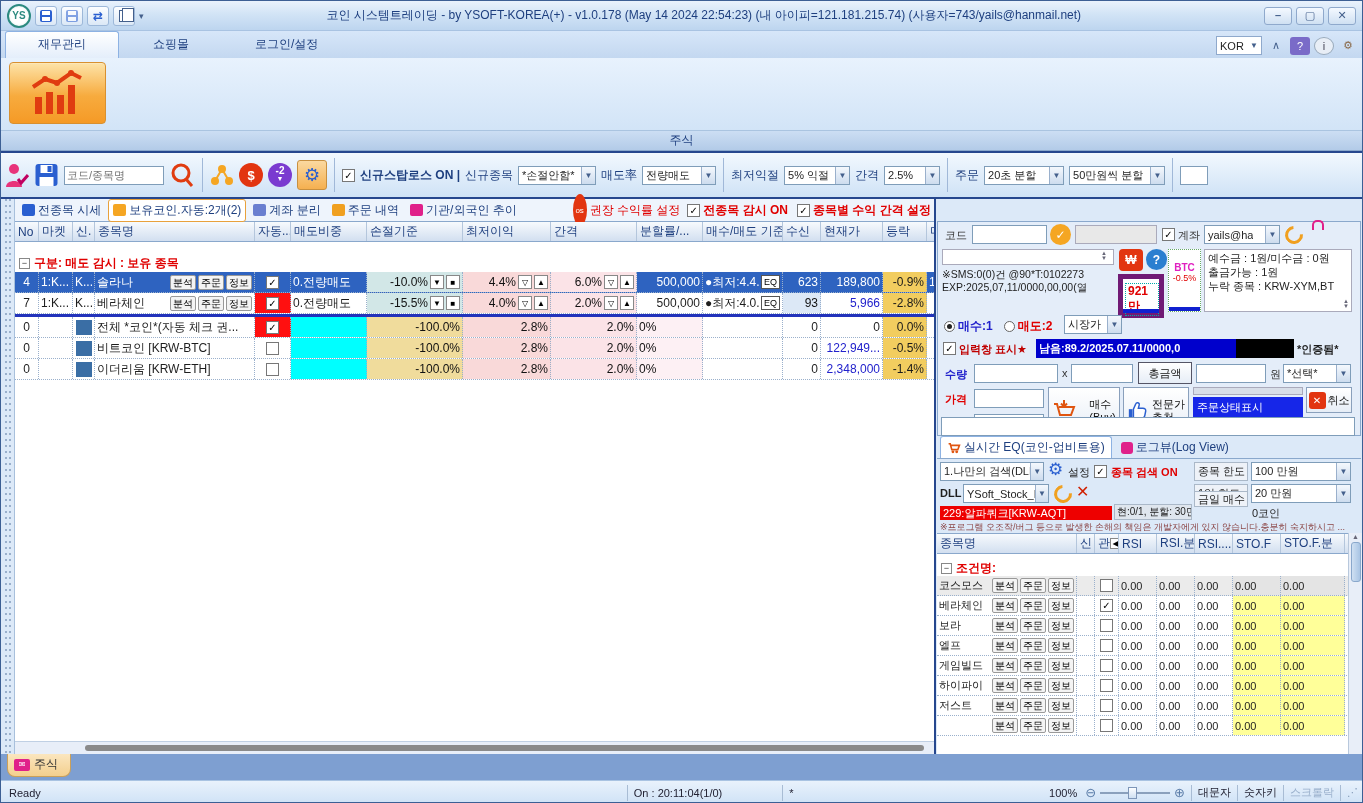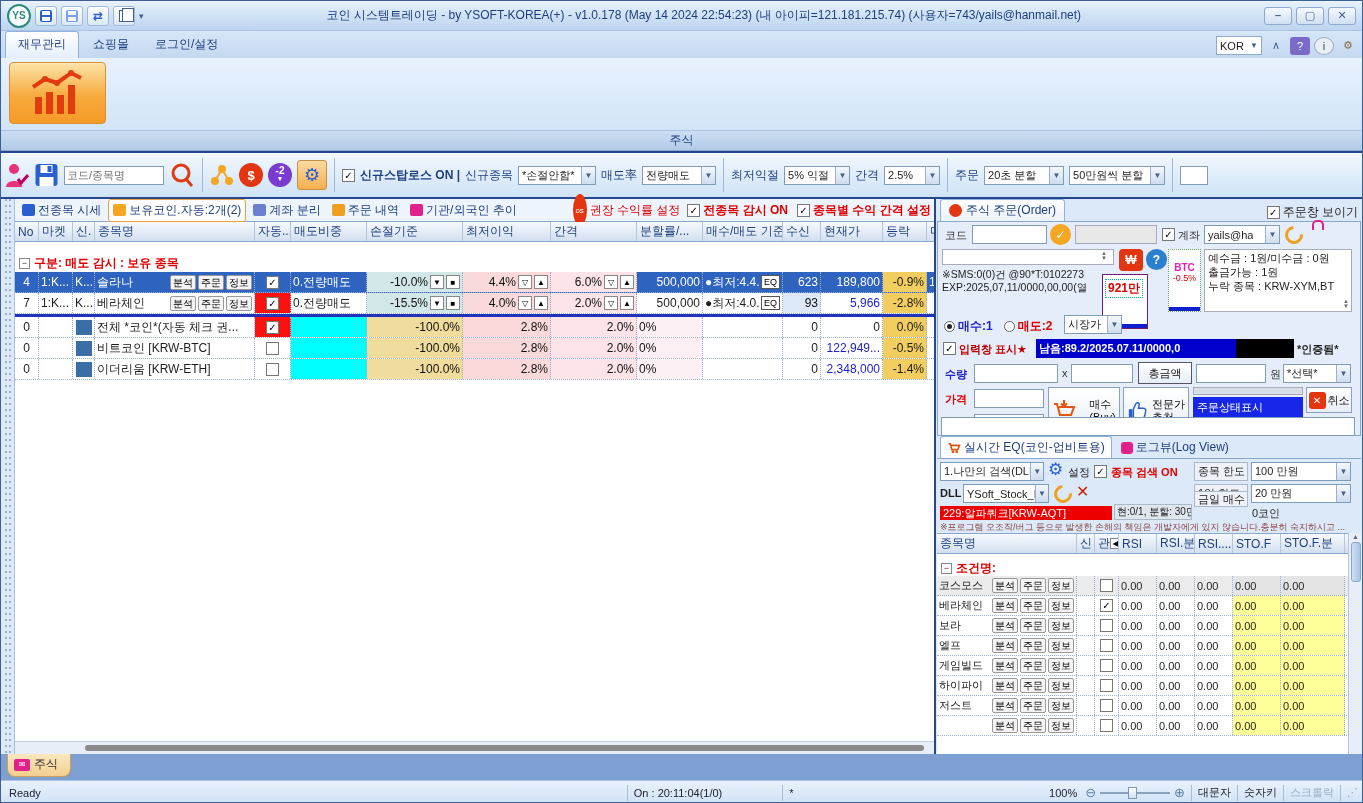--- a/index.html
+++ b/index.html
@@ -23,21 +23,21 @@
   .title-text{flex:1;text-align:center;color:#1e3f7f;font-size:12px;white-space:nowrap;overflow:hidden;}
   .winbtn{width:28px;height:18px;border:1px solid #8fa9cc;border-radius:3px;background:linear-gradient(#f4f9ff,#cfe0f2);color:#44608c;font-size:11px;line-height:15px;text-align:center;font-weight:bold;}
   .disk{width:12px;height:12px;background:#2a5fd0;border-radius:2px;position:relative;}
   .disk::before{content:"";position:absolute;left:2px;top:1px;width:8px;height:4px;background:#fff;}
   .disk::after{content:"";position:absolute;left:2px;bottom:1px;width:8px;height:4px;background:#fff;}
   .copyic{width:10px;height:12px;border:1px solid #44608c;background:#fff;position:relative;}
   .copyic::before{content:"";position:absolute;left:2px;top:-3px;width:10px;height:12px;border:1px solid #44608c;background:#fff;}
 
   
   .rtabs{height:27px;background:linear-gradient(#d7e6f9,#c3d8f0);display:flex;align-items:flex-end;padding:0 4px;gap:2px;}
-  .rtab{padding:4px 12px 5px;color:#1e3f7f;}
+  .rtab{padding:4px 32px 5px;color:#1e3f7f;}
   .rtab.sel{background:linear-gradient(#ffffff,#e4eefb);border:1px solid #8db2e3;border-bottom:none;border-radius:3px 3px 0 0;}
   .rtabs-right{margin-left:auto;display:flex;align-items:center;gap:4px;padding-bottom:3px;}
   .kor-combo{width:46px;height:19px;background:#fff;border:1px solid #8fa9cc;display:flex;align-items:center;font-size:11px;padding:0 3px;}
   .arw{margin-left:auto;font-size:8px;color:#44608c;}
   .miniic{width:20px;height:18px;border-radius:3px;display:flex;align-items:center;justify-content:center;font-size:11px;}
 
   
   .rbody{height:73px;background:linear-gradient(#e8f2fd,#d2e4f7);border-bottom:1px solid #aac4e0;padding:4px 0 0 8px;}
   .bigbtn{width:97px;height:62px;border:1px solid #d89030;border-radius:4px;background:linear-gradient(#fde3a8,#f7ab3e 55%,#f59a26);display:flex;align-items:center;justify-content:center;box-shadow:inset 0 1px 0 #fff3;}
   .groupband{height:20px;background:linear-gradient(#ccdef3,#b3cbe8);border-bottom:1px solid #8aa8cc;text-align:center;line-height:19px;color:#1e3f7f;}
@@ -480,30 +480,20 @@
           <div class="hc c14"></div>
         </div>
       </div>
 
       <div class="hscroll">
           <div class="hthumb"></div>
         </div>
     </div>
 
     <div class="right">
-      <div class="otabs">
-        <div class="otab">
-          <span style="width:13px;height:13px;border-radius:50%;background:#e23510;display:inline-block"></span>
-          <span>주식 주문(Order)</span>
-        </div>
-        <span style="margin-left:auto" class="flex">
-          <span class="cb on"></span>
-          <span style="margin-left:3px">주문창 보이기</span>
-        </span>
-      </div>
 
       <div class="orderbox">
         
         <span class="abs lab" style="left:7px;top:6px">코드</span>
         <input class="abs inp" style="left: 34px; top: 3px; width: 75px;">
         <span class="abs circbtn" style="left:112px;top:2px;width:21px;height:21px;background:#f5a623;font-size:12px">✓</span>
         <span class="abs" style="left:137px;top:3px;width:82px;height:19px;background:#e8e8e8;border:1px solid #aab"></span>
         <span class="abs cb on" style="left:224px;top:6px"></span>
         <span class="abs lab" style="left:240px;top:6px">계좌</span>
         <span class="abs combo" style="left:266px;top:3px;width:76px">
@@ -516,21 +506,21 @@
         
         <span class="abs" style="left:4px;top:27px;width:172px;height:16px;background:#fff;border:1px solid #aab"></span>
         <span class="abs spin" style="left:163px;top:29px">
             <span>▲</span>
             <span>▼</span>
           </span>
         <span class="abs nowrap" style="left:4px;top:46px;width:176px;font-size:10.5px">※SMS:0(0)건 @90*T:0102273</span>
         <span class="abs nowrap" style="left:4px;top:59px;width:176px;font-size:10.5px">EXP:2025,07,11/0000,00,00(열</span>
         <span class="abs circbtn" style="left:181px;top:27px;width:24px;height:22px;background:#e23510;border-radius:4px;font-size:12px">₩</span>
         <span class="abs circbtn" style="left:208px;top:27px;width:21px;height:21px;background:#2a7fd0">?</span>
-        <span class="abs" style="left:164px;top:52px;width:46px;height:55px;background:#fff;border:1px solid #701a75">
+        <span class="abs" style="left:180px;top:52px;width:46px;height:44px;background:#fff;border:5px solid #701a75">
           <span class="abs" style="left:2px;top:4px;padding:0 2px;border:1px dotted #00aaaa;color:#e00000;font-weight:bold;font-size:12px">921만</span>
           <span class="bluebar"></span>
         </span>
         <span class="abs" style="left:230px;top:27px;width:33px;height:63px;background:#fff;border:1px dotted #66aa66;text-align:center">
           <span style="color:#e020c0;font-size:10px;font-weight:bold;display:block;margin-top:12px">BTC</span>
           <span style="color:#e00000;font-size:9px;display:block">-0.5%</span>
           <span class="bluebar"></span>
         </span>
         <span class="abs" style="left:266px;top:27px;width:148px;height:63px;background:#fff;border:1px solid #aab;padding:1px 3px;font-size:11px;line-height:14px">
           <span class="nowrap" style="display:block">예수금 : 1원/미수금 : 0원</span>

